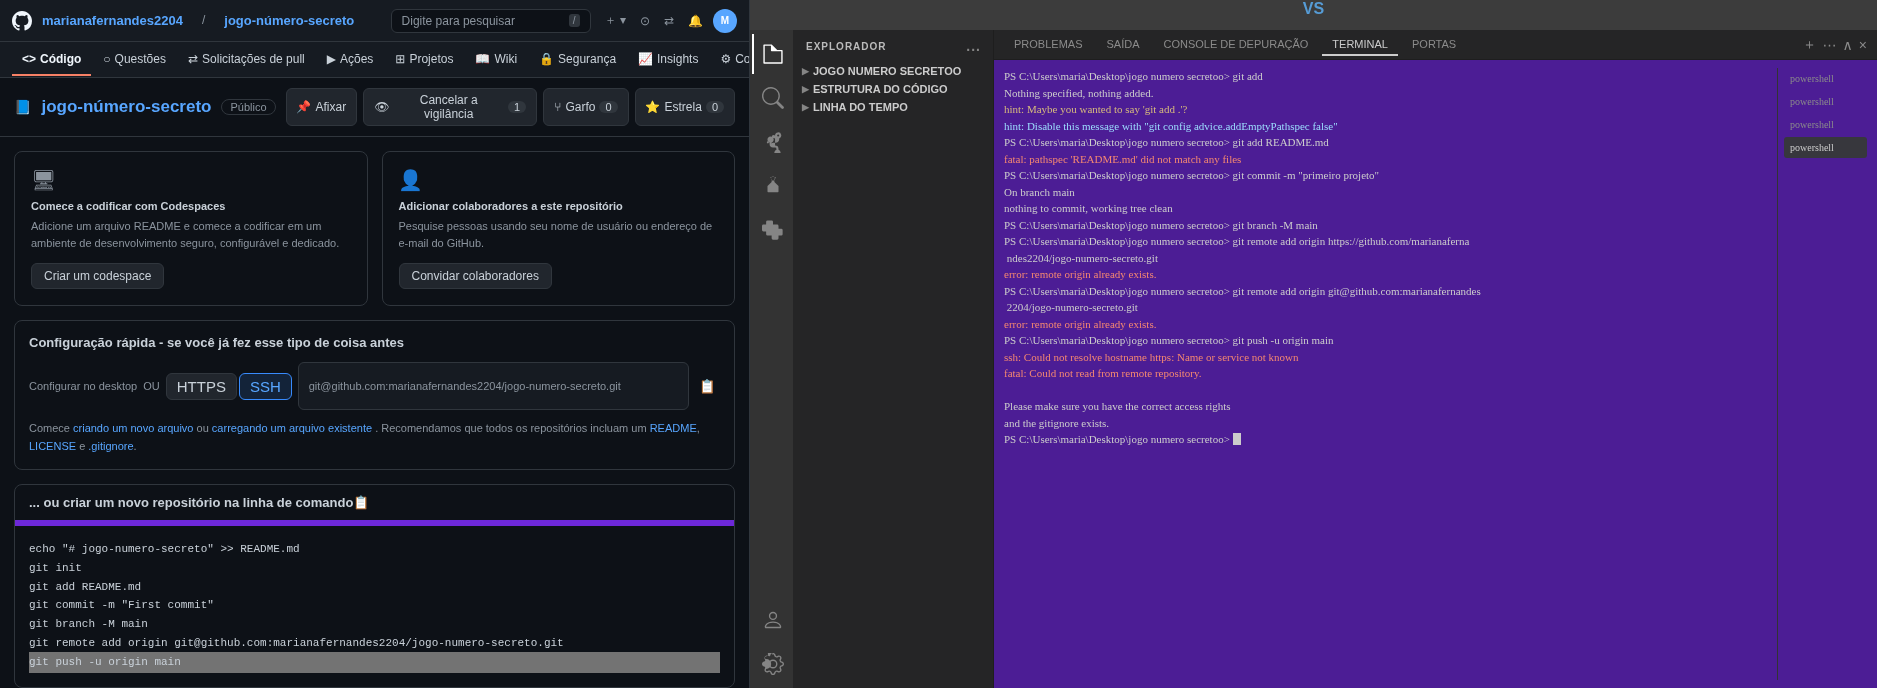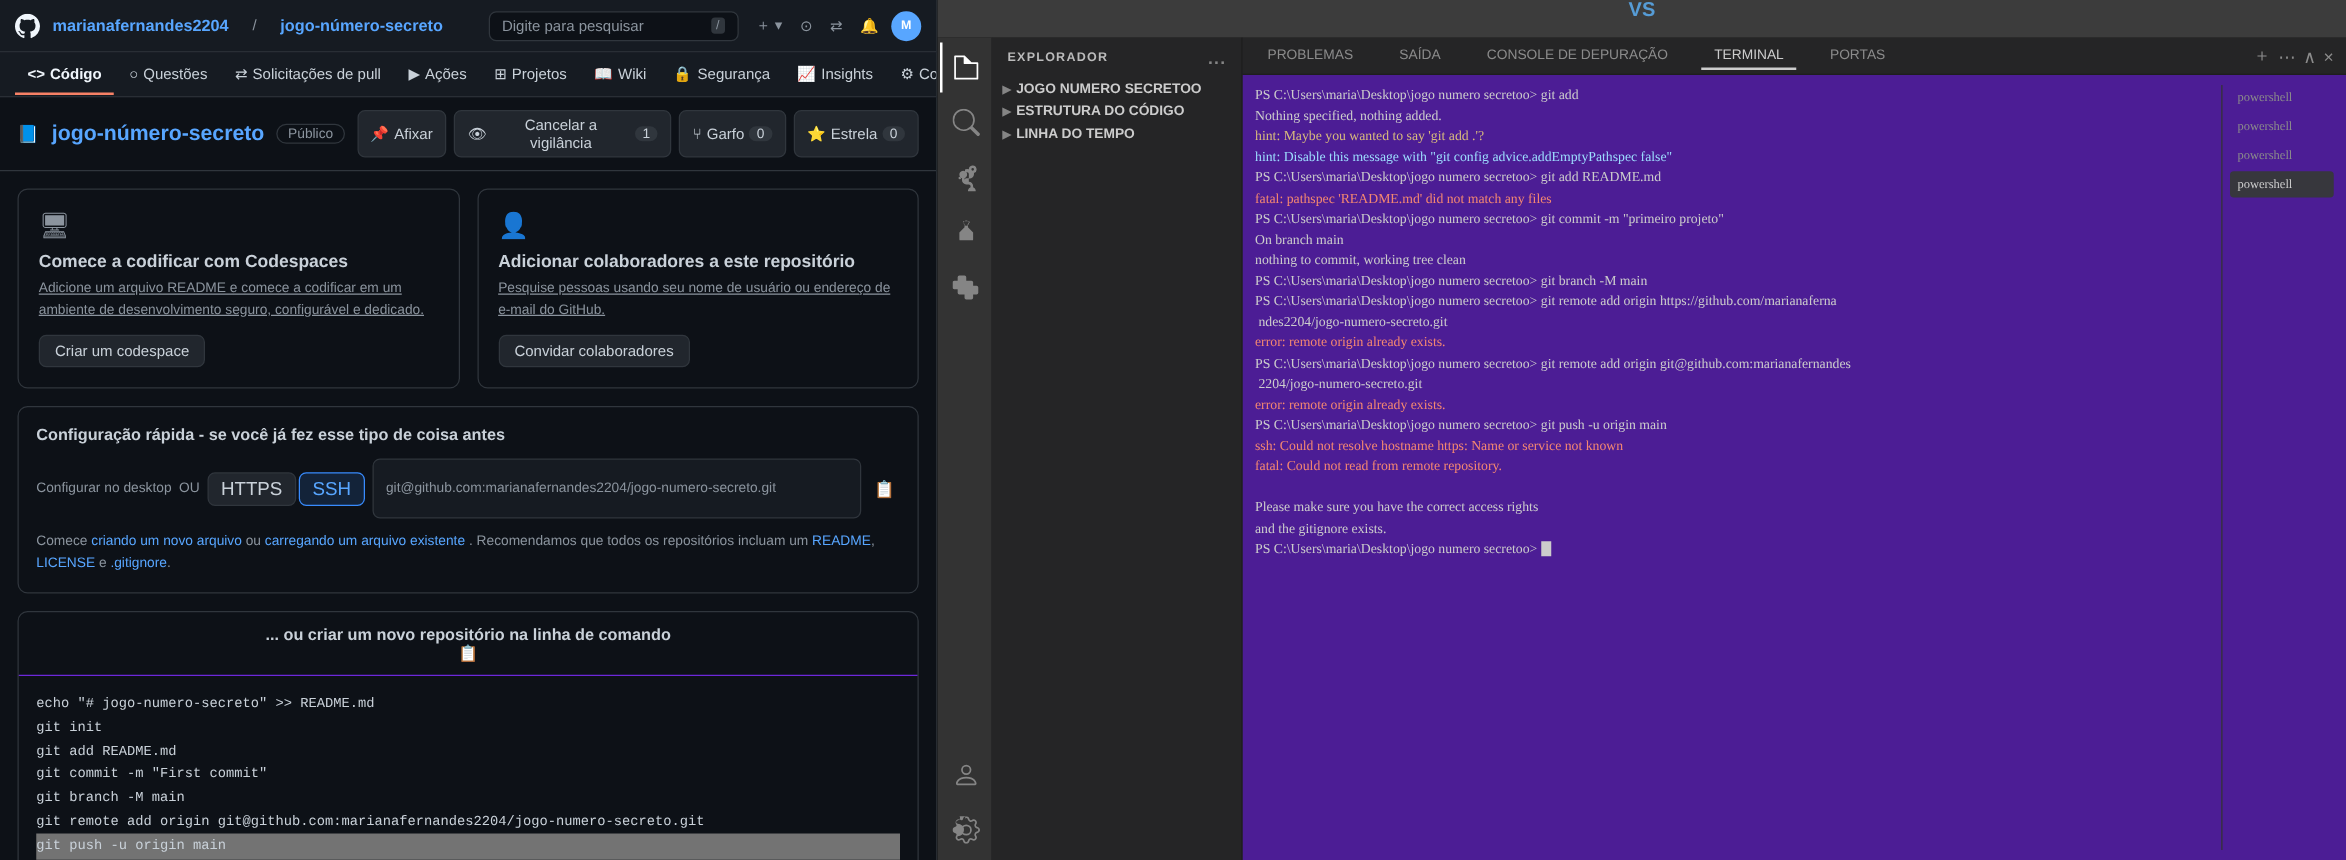--- a/index.html
+++ b/index.html
@@ -136,22 +136,22 @@
       display: flex; gap: 14px; margin-bottom: 14px;
     }
     .card {
       flex: 1;
       border: 1px solid #30363d;
       border-radius: 8px;
       padding: 16px;
       background: #0d1117;
     }
     .card-icon { font-size: 20px; margin-bottom: 8px; color: #8b949e; }
-    .card-title { font-size: 14px; font-weight: 600; color: #c9d1d9; margin-bottom: 6px; }
-    .card-desc { font-size: 11px; color: #8b949e; line-height: 1.5; margin-bottom: 12px; text-decoration: underline; }
+    .card-title { font-size: 11px; font-weight: 600; color: #c9d1d9; margin-bottom: 6px; }
+    .card-desc { font-size: 11px; color: #8b949e; line-height: 1.5; margin-bottom: 12px; }
     .card-btn {
       background: #21262d;
       border: 1px solid #30363d;
       border-radius: 6px;
       color: #c9d1d9;
       padding: 5px 12px;
       font-size: 12px;
       cursor: pointer;
     }
 
@@ -186,22 +186,22 @@
 
     
     .code-section {
       border: 1px solid #30363d;
       border-radius: 8px;
       margin-bottom: 14px;
       background: #0d1117;
     }
     .code-section-header {
       padding: 10px 14px;
-      border-bottom: 1px solid #6d28d9;
-      display: flex; align-items: center; justify-content: space-between; flex-direction: column;
+      border-bottom: 6px solid #6d28d9;
+      display: flex; align-items: center; 
     }
     .code-section-title { font-size: 13px; font-weight: 600; color: #c9d1d9; }
     .code-body { padding: 14px; font-family: 'Courier New', monospace; font-size: 11px; color: #c9d1d9; line-height: 1.7; }
     .code-highlighted { background: #737373; display: inline-block; width: 100%; padding: 1px 0; }
     .copy-corner-btn {
       background: transparent; border: none; color: #8b949e; cursor: pointer; font-size: 13px;
     }
 
     
     #vscode-panel {
@@ -309,21 +309,21 @@
       overflow: hidden;
     }
 
     
     .terminal-tabs-bar {
       background: #252526;
       border-bottom: 1px solid #1e1e1e;
       display: flex; align-items: center;
       padding: 0 10px;
       min-height: 30px;
-      gap: 17px;
+      gap: 4px;
     }
     .terminal-tab {
       padding: 4px 10px;
       font-size: 11px;
       color: #8b8b8b;
       cursor: pointer;
       border-bottom: 2px solid transparent;
     }
     .terminal-tab.active { color: #cccccc; border-bottom-color: #cccccc; }
     .terminal-tab-actions { margin-left: auto; display: flex; gap: 6px; align-items: center; }

